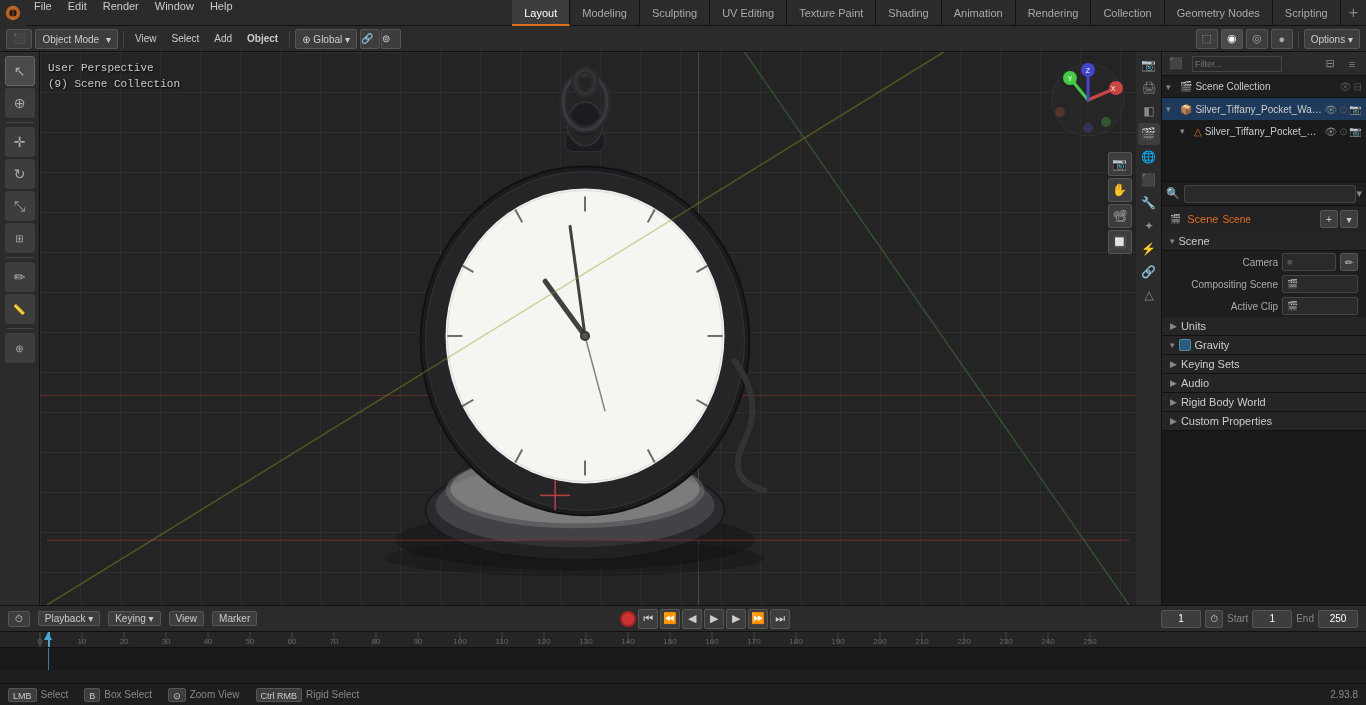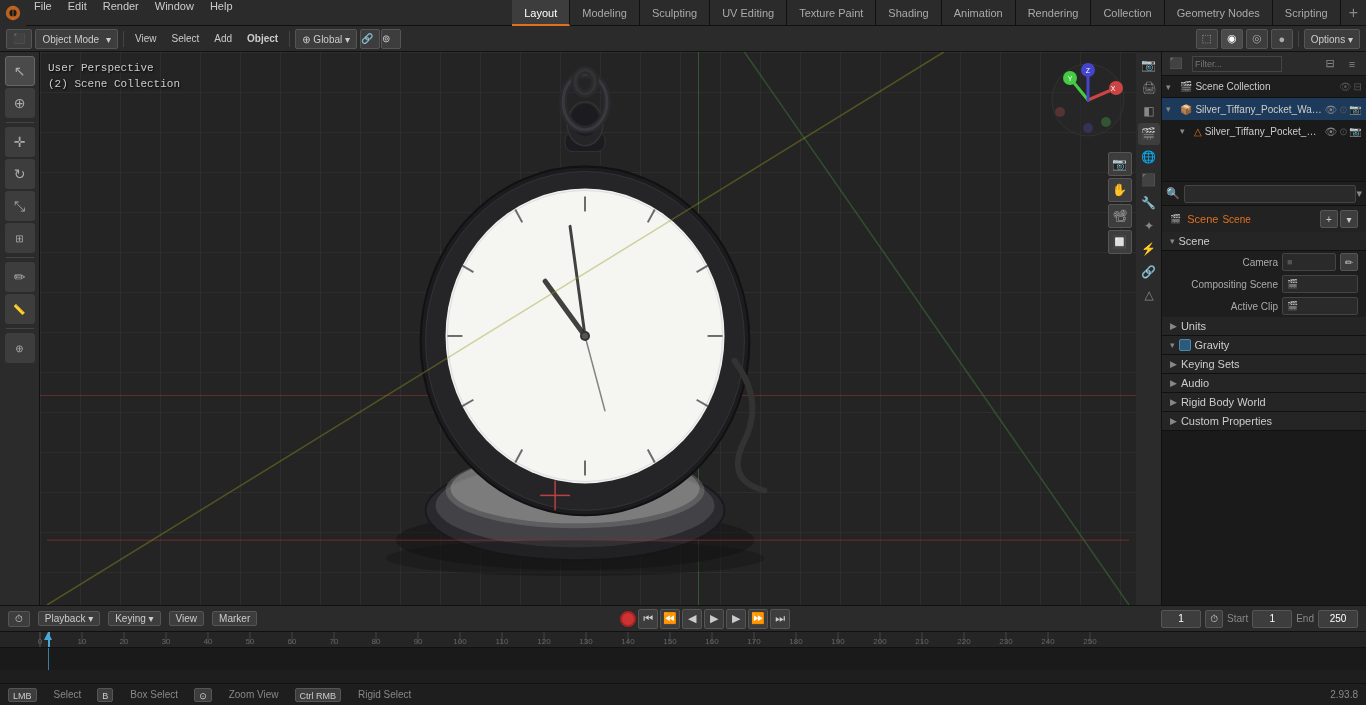--- a/index.html
+++ b/index.html
@@ -272,21 +272,21 @@
       display: flex;
       align-items: center;
       padding: 0 8px;
       font-size: 10px;
       color: #888;
       gap: 16px;
     }
     .status-item {
       display: flex;
       align-items: center;
-      gap: 17px;
+      gap: 4px;
     }
     .status-key {
       background: #3d3d3d;
       border: 1px solid #555;
       border-radius: 2px;
       padding: 0 4px;
       font-size: 9px;
       color: #ccc;
       height: 14px;
       line-height: 14px;
@@ -643,21 +643,21 @@
           <line x1="495" y1="445" x2="525" y2="445"></line>
           <line x1="510" y1="430" x2="510" y2="460"></line>
         </g>
 
         <ellipse cx="530" cy="508" rx="190" ry="18" fill="#111" opacity="0.35"></ellipse>
       </svg>
     </div>
 
     <div class="viewport-info">
       <div>User Perspective</div>
-      <div>(2) Scene Collection</div>
+      <div>(9) Scene Collection</div>
     </div>
 
     <div id="gizmo">
       <svg width="80" height="80" viewBox="0 0 80 80">
 
         <circle cx="40" cy="40" r="36" fill="rgba(40,40,40,0.5)" stroke="rgba(80,80,80,0.3)" stroke-width="1"></circle>
 
         <line x1="40" y1="40" x2="68" y2="28" stroke="#cc4444" stroke-width="3" stroke-linecap="round"></line>
         <circle cx="68" cy="28" r="7" fill="#cc4444"></circle>
         <text x="65" y="31" fill="white" font-size="7" text-anchor="middle">X</text>

